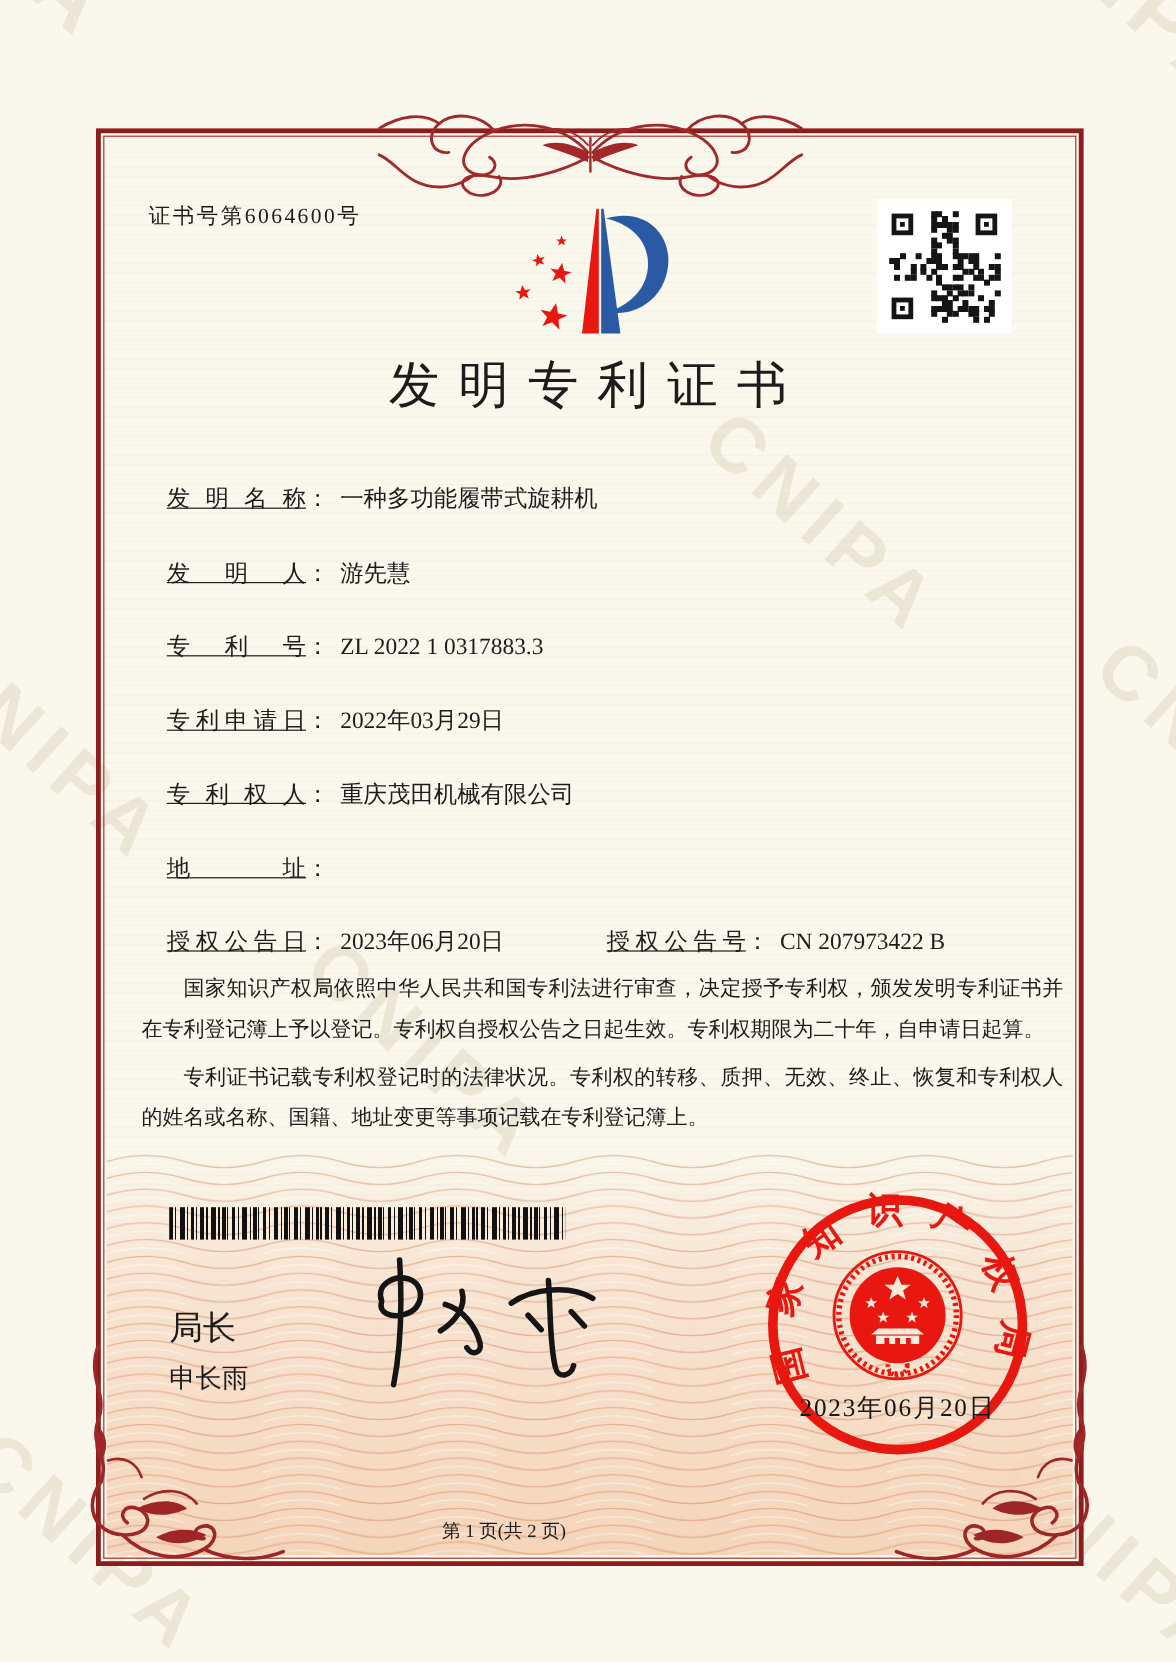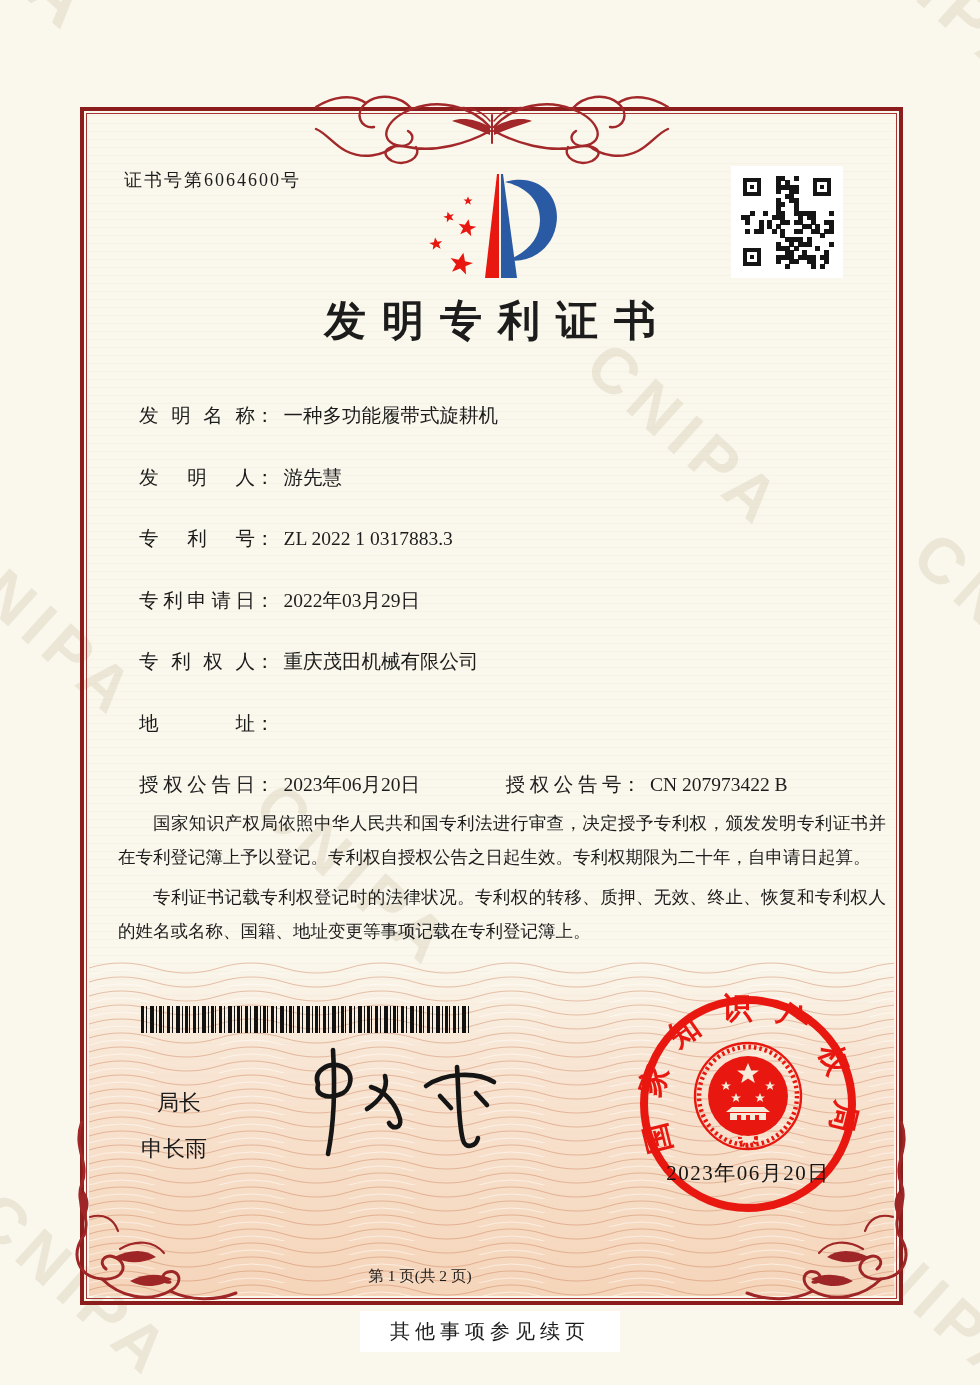--- a/index.html
+++ b/index.html
@@ -38,44 +38,44 @@
   .cert-no{position:absolute;left:124px;top:168px;font-size:18px;letter-spacing:2px;z-index:3;}
   .logo{position:absolute;left:418px;top:160px;z-index:3;}
   .qr-wrap{position:absolute;left:731px;top:166px;width:112px;height:112px;background:#ffffff;z-index:3;}
   .qr{position:absolute;left:10px;top:10px;width:92px;height:92px;background:#fff;}
   .qr .m{position:absolute;background:#151515;}
   .qr .finder{position:absolute;width:18px;height:18px;border:4px solid #151515;box-sizing:border-box;}
   .qr .finder::after{content:"";position:absolute;left:3px;top:3px;width:4px;height:4px;background:#151515;}
   .qr .f-tl{left:2px;top:2px;} .qr .f-tr{right:2px;top:2px;} .qr .f-bl{left:2px;bottom:2px;}
 
   .doc-title{position:absolute;left:0;width:980px;top:293px;text-align:center;
-             font-size:42px;font-weight:700;letter-spacing:16px;text-indent:16px;z-index:3;}
+             font-size:42px;font-weight:400;letter-spacing:16px;text-indent:16px;z-index:3;}
 
   
   .fields{position:absolute;left:139px;top:402px;width:720px;z-index:3;font-size:19.5px;}
   .field-row{display:flex;align-items:baseline;margin-bottom:34.5px;white-space:nowrap;}
-  .field-label{display:inline-block;width:116px;text-align:justify;text-align-last:justify;}
+  .field-label{display:inline-block;width:116px;text-align:justify;text-align-last:justify;text-decoration:underline;}
   .field-colon{display:inline-block;}
   .field-value{margin-left:9px;}
   .w-fixed{width:210px;}
   .second-pair{margin-left:12px;}
 
   
   .body-text{position:absolute;left:118px;top:806px;width:768px;z-index:3;
              font-size:17.5px;line-height:34px;text-align:justify;}
   .body-text p{margin:0 0 6px 0;text-indent:2em;}
 
   
   .barcode{position:absolute;left:141px;top:1006px;width:330px;height:27px;z-index:3;
      background:repeating-linear-gradient(90deg,
        #111 0 3px,transparent 3px 5px,#111 5px 6px,transparent 6px 9px,
        #111 9px 13px,transparent 13px 15px,#111 15px 16px,transparent 16px 18px,
        #111 18px 21px,transparent 21px 22px,#111 22px 23px,transparent 23px 26px);}
-  .officer-title{position:absolute;left:141px;top:1088px;font-size:22px;z-index:3;
-      font-family:Liberation Sans, sans-serif;margin-left:16px;}
+  .officer-title{position:absolute;left:141px;top:1088px;font-size:28px;z-index:3;
+      font-family:Liberation Sans, sans-serif;}
   .officer-name{position:absolute;left:141px;top:1134px;font-size:22px;z-index:3;
       font-family:"Liberation Sans","DejaVu Sans",sans-serif;}
   .signature{position:absolute;left:288px;top:1044px;z-index:3;}
 
   .seal{position:absolute;left:636px;top:992px;z-index:4;}
 
   .page-indicator{position:absolute;left:0;width:840px;top:1266px;text-align:center;
       font-size:15.5px;z-index:5;}
   .continuation{position:absolute;left:50%;transform:translateX(-50%);top:1311px;
       background:#ffffff;padding:7px 30px;font-size:20px;letter-spacing:5px;z-index:5;}
@@ -386,15 +386,14 @@
         <rect x="101" y="123" width="4" height="5" fill="#e8170f"></rect>
         <rect x="110" y="123" width="4" height="5" fill="#e8170f"></rect>
         <rect x="119" y="123" width="4" height="5" fill="#e8170f"></rect>
       </g>
       <circle cx="112" cy="146" r="8" fill="none" stroke="#e8170f" stroke-width="4" stroke-dasharray="2,2"></circle>
     </g>
     <text x="112" y="188" text-anchor="middle" font-size="21" fill="#151515" letter-spacing="1.5" font-family="Liberation Serif, DejaVu Serif, serif">2023年06月20日</text>
   </svg>
 
   <div class="page-indicator">第 1 页(共 2 页)</div>
-  <div class="continuation">其他事项参见续页</div>
 
 </div>
 
 </body></html>

